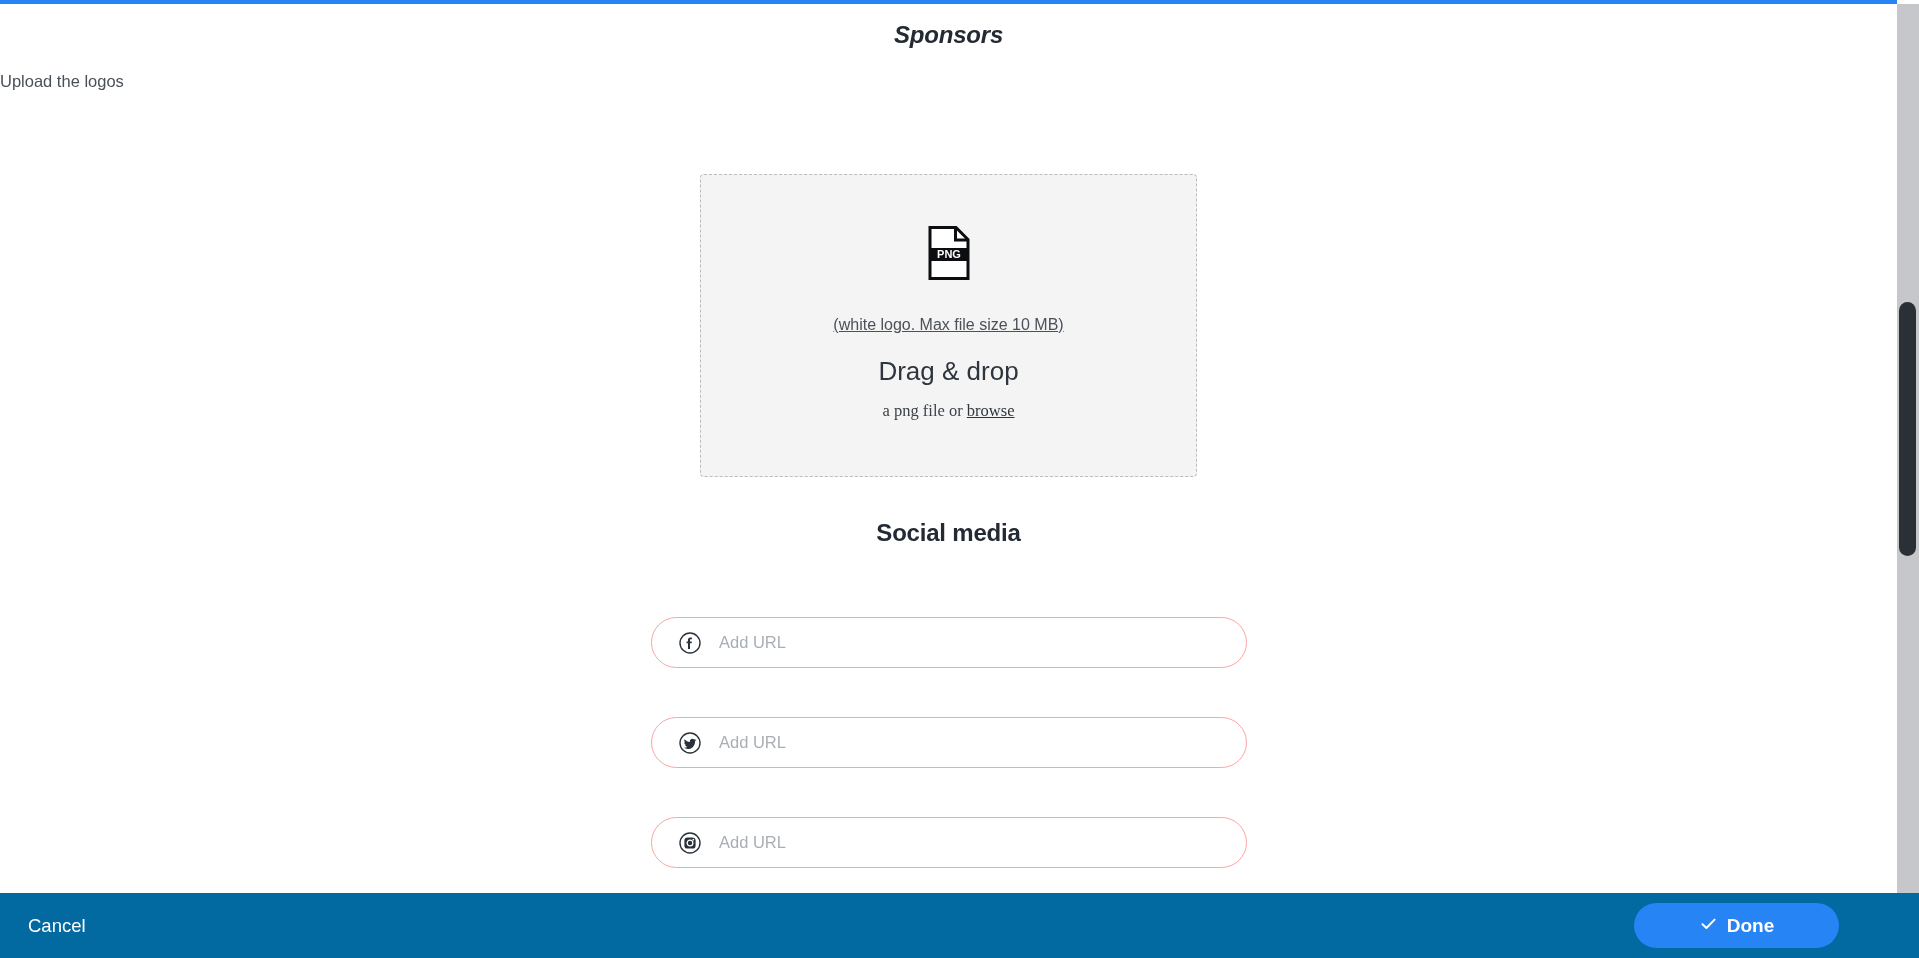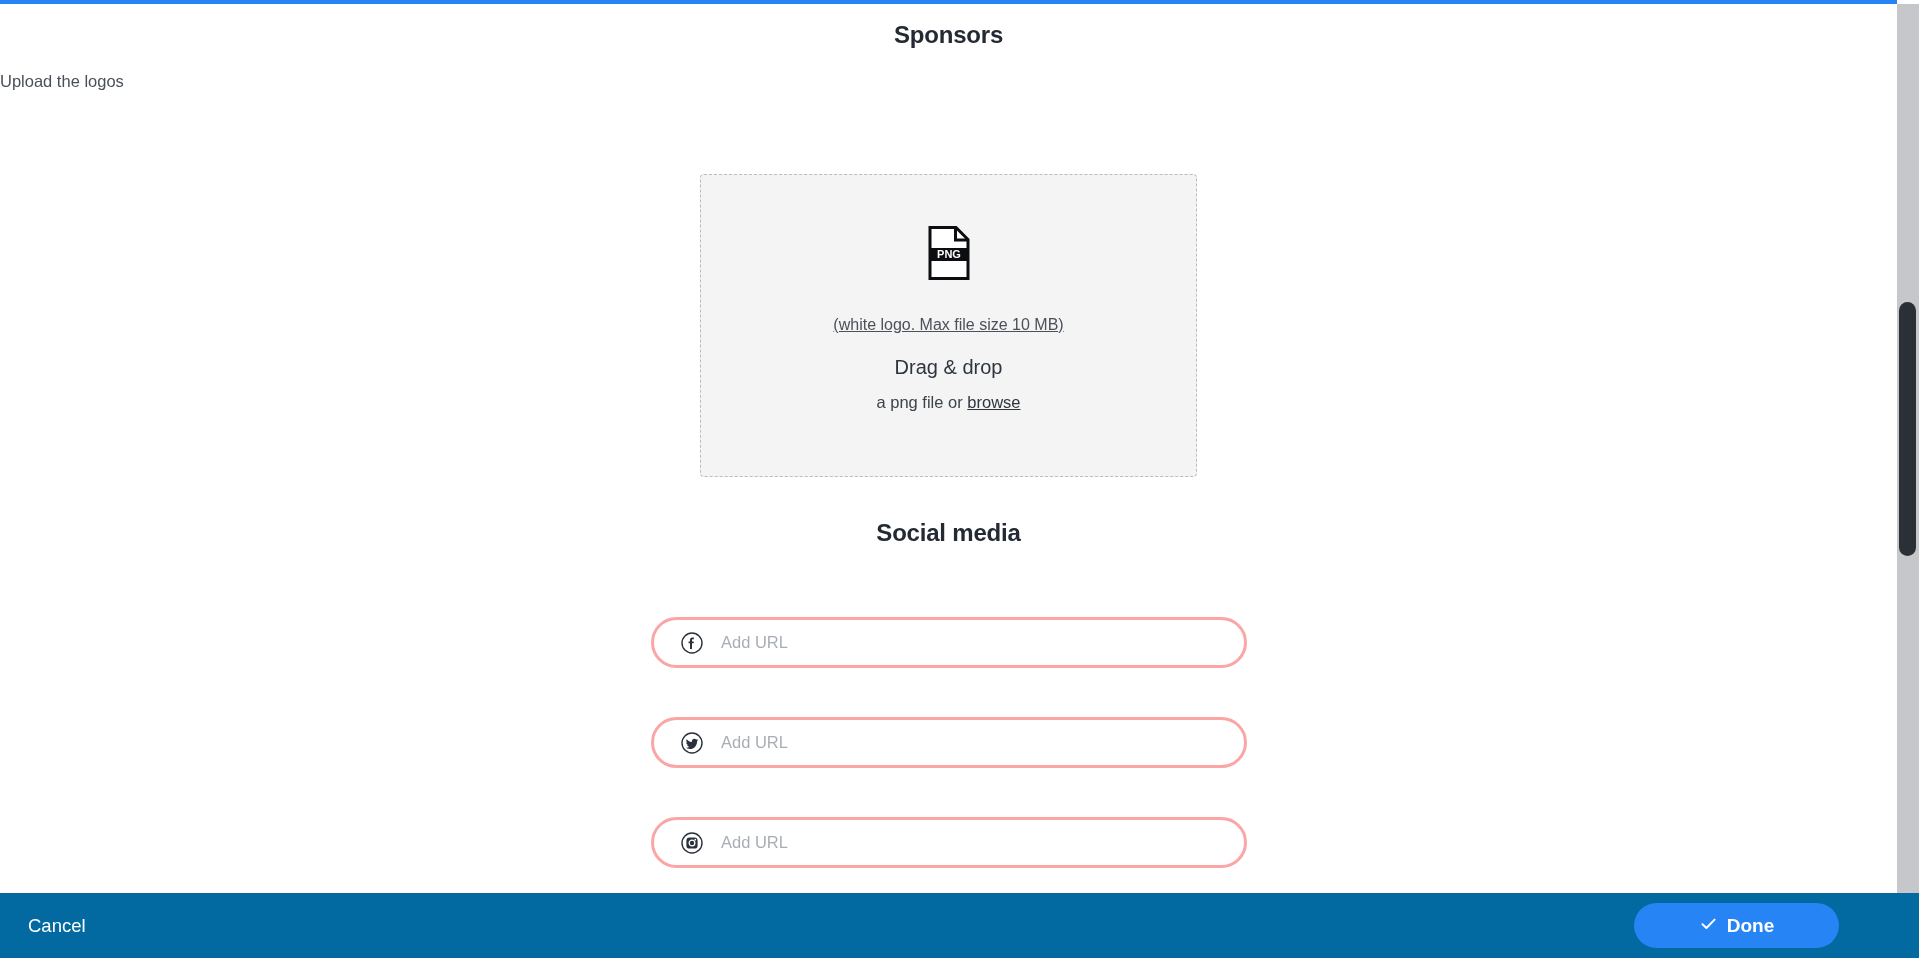--- a/index.html
+++ b/index.html
@@ -39,21 +39,21 @@
 
   
   .section-title {
     text-align: center;
     font-size: 24px;
     font-weight: bold;
     color: #242a33;
     letter-spacing: -0.2px;
     margin: 0;
   }
-  .sponsors-title { position: absolute; top: 17px; left: 0; width: 1897px; }
+  .sponsors-title { position: absolute; top: 17px; left: 0; width: 1897px; font-style: italic; }
   .section-sub {
     position: absolute; top: 68px; left: 0; width: 1897px;
     text-align: left;
     font-size: 16.5px;
     color: #4a5058;
   }
   .social-title { position: absolute; top: 515px; left: 0; width: 1897px; }
 
   
   .dropzone {
@@ -84,43 +84,44 @@
 
   .dz-note {
     margin-top: 18px;
     font-size: 16px;
     color: #4b5159;
     text-align: center;
     text-decoration: underline;
   }
   .dz-drag {
     margin-top: 22px;
-    font-size: 20px;
+    font-size: 26px;
     color: #2f353d;
     text-align: center;
   }
   .dz-browse-line {
     margin-top: 14px;
     font-size: 16.5px;
     color: #3d434b;
     text-align: center;
+    font-family: Liberation Serif, serif;
   }
   .dz-browse-line a {
     color: #2f353d;
     text-decoration: underline;
     cursor: pointer;
   }
 
   
   .social-field {
     position: absolute;
     left: 651px;
     width: 596px;
     height: 51px;
-    border: 3px solid #fca5a5;
+    border: 1px solid #fca5a5;
     border-radius: 26px;
     background: #ffffff;
     display: flex;
     align-items: center;
     padding-left: 27px;
   }
   .sf-1 { top: 613px; }
   .sf-2 { top: 713px; }
   .sf-3 { top: 813px; }
 

